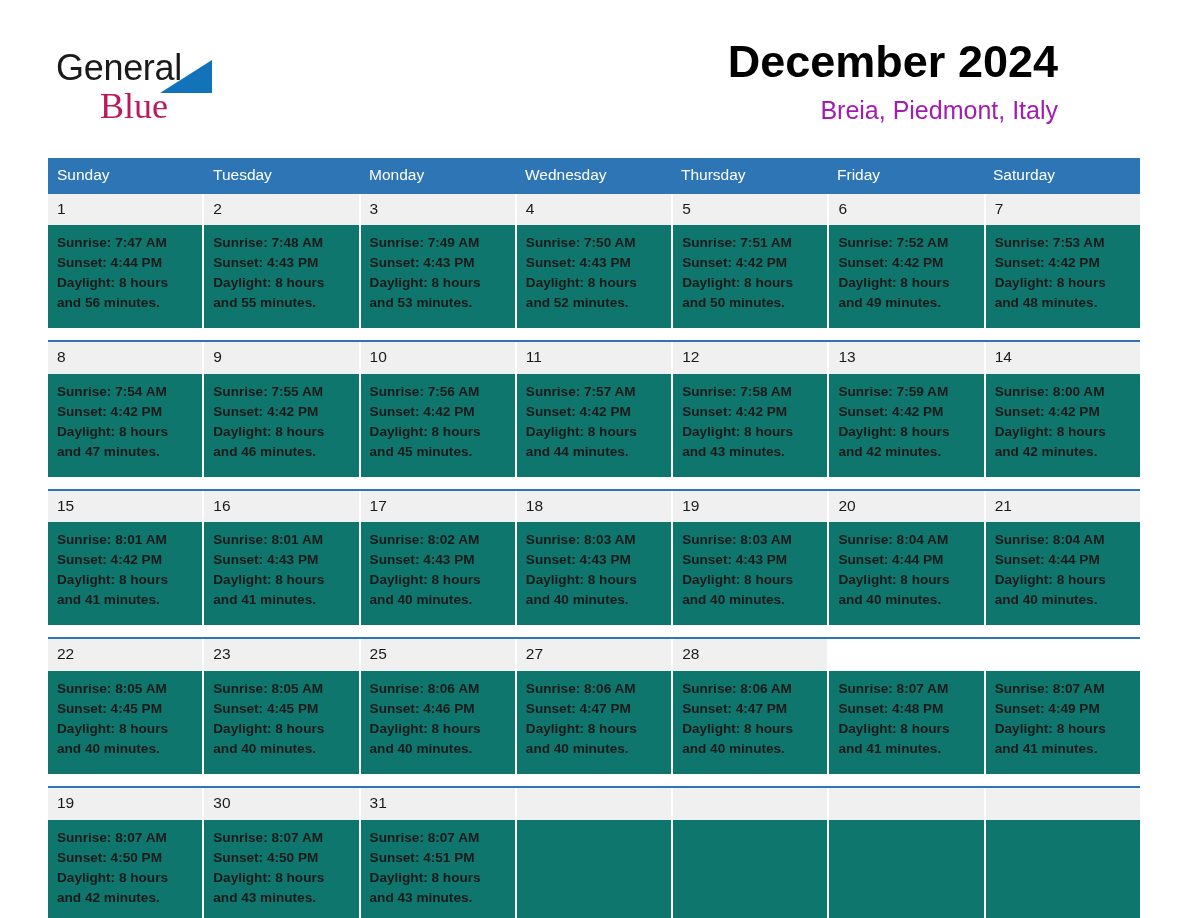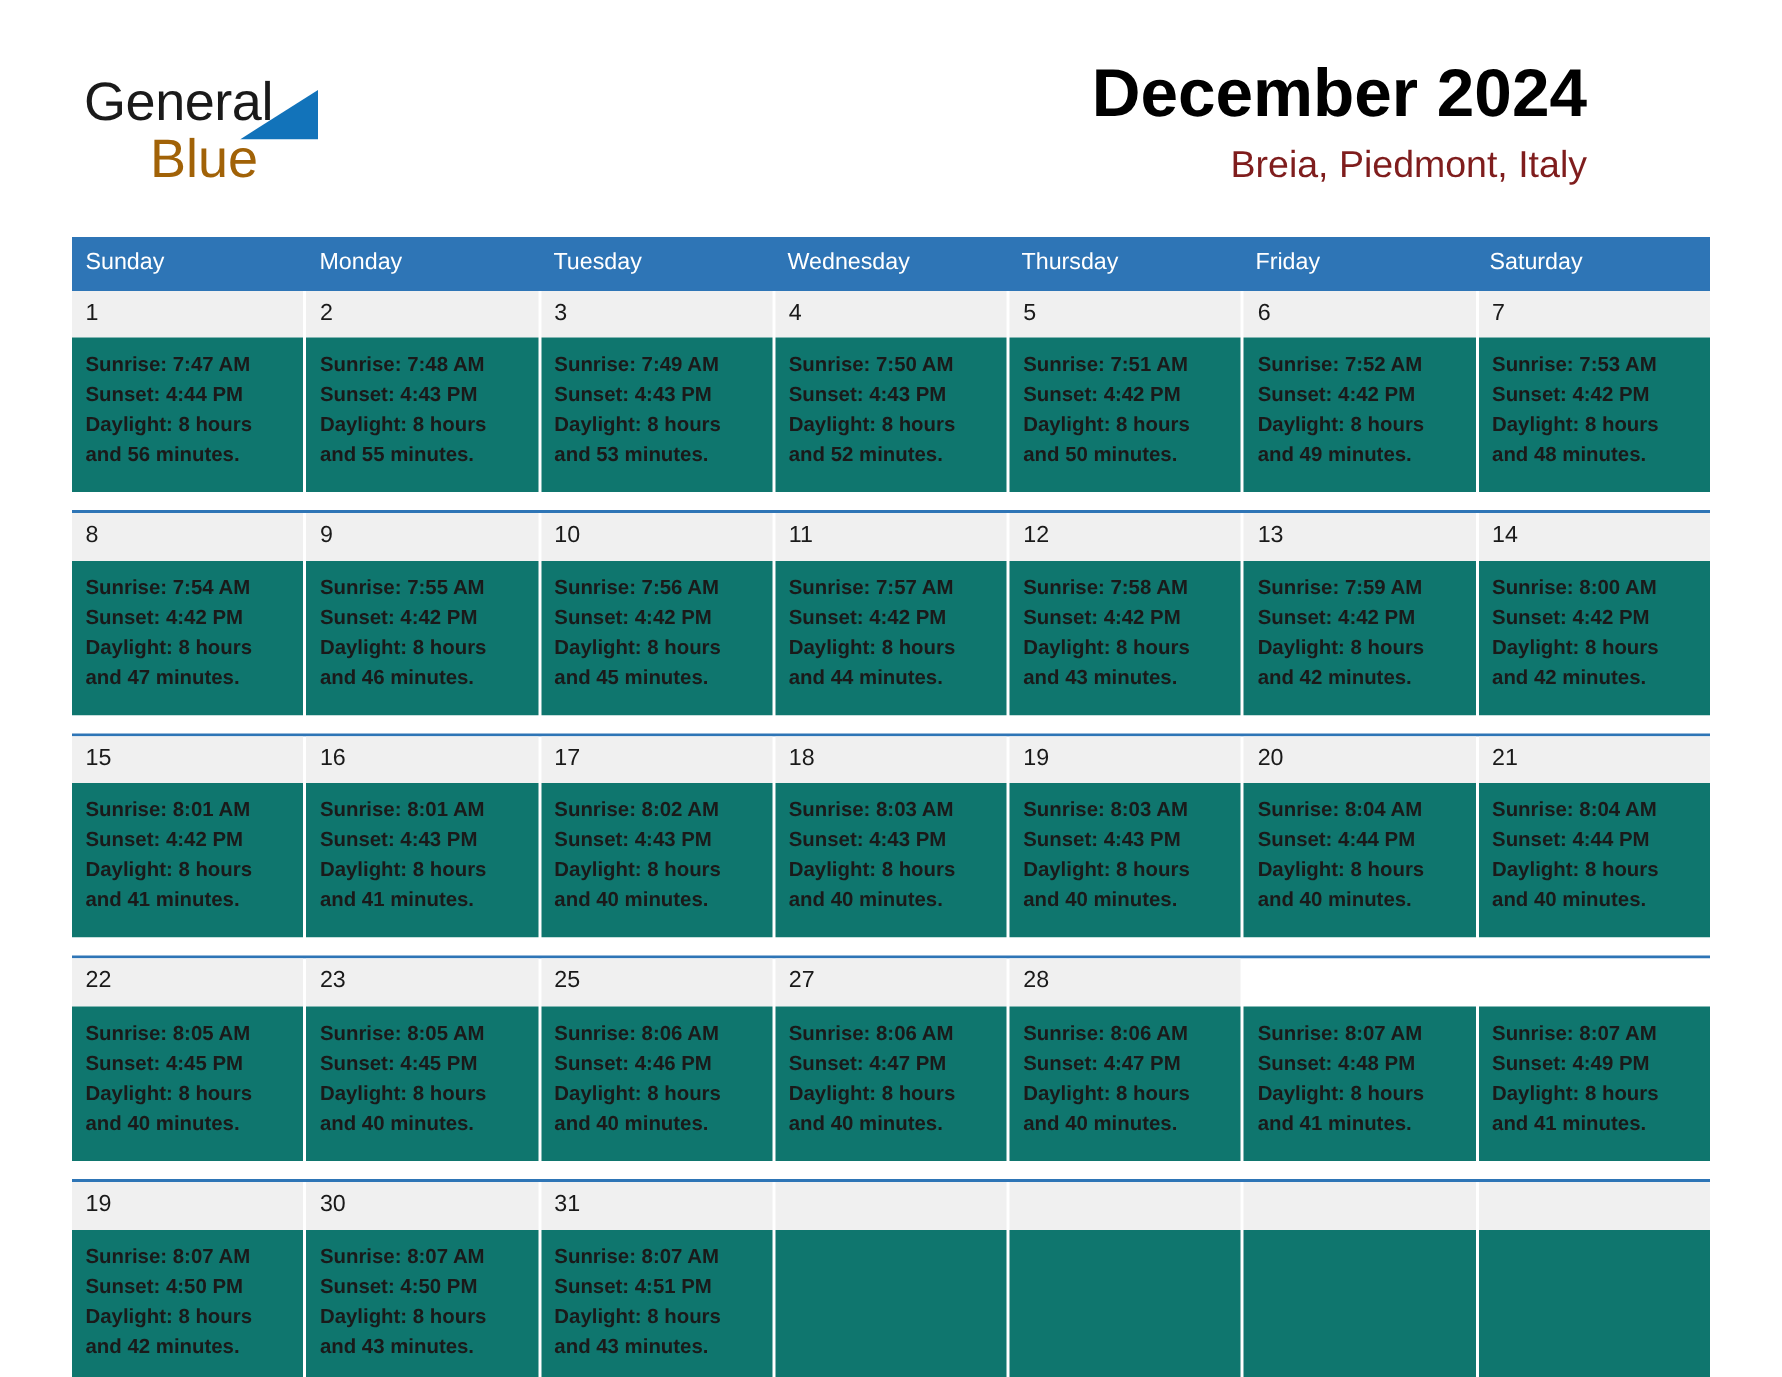--- a/index.html
+++ b/index.html
@@ -38,26 +38,27 @@
   .logo-general {
     font-size: 36px;
     letter-spacing: -0.3px;
     color: #1a1a1a;
     line-height: 1;
     display: block;
     font-weight: 400;
   }
   .logo-blue {
     font-size: 36px;
-    color: #a16207;
+    color: #be185d;
     line-height: 1;
     display: block;
     margin-top: 2px;
     margin-left: 44px;
     font-weight: 400;
+    font-family: Liberation Serif, serif;
   }
   .logo-tri {
     position: absolute;
     left: 104px;
     top: 10px;
     width: 52px;
     height: 33px;
   }
 
   .title-block {
@@ -69,21 +70,21 @@
   .cal-title {
     font-size: 45px;
     font-weight: 700;
     color: #000;
     line-height: 1.05;
     white-space: nowrap;
   }
   .cal-subtitle {
     font-size: 25px;
     font-weight: 400;
-    color: #7f1d1d;
+    color: #a21caf;
     margin-top: 12px;
     line-height: 1.1;
     white-space: nowrap;
   }
 
   
   .calendar {
     position: absolute;
     left: 48px;
     top: 158px;
@@ -177,22 +178,22 @@
       <div class="cal-title">December 2024</div>
       <div class="cal-subtitle">Breia, Piedmont, Italy</div>
     </div>
 
   </div>
 
   <div class="calendar">
 
     <div class="weekdays">
       <div class="weekday">Sunday</div>
+      <div class="weekday">Tuesday</div>
       <div class="weekday">Monday</div>
-      <div class="weekday">Tuesday</div>
       <div class="weekday">Wednesday</div>
       <div class="weekday">Thursday</div>
       <div class="weekday">Friday</div>
       <div class="weekday">Saturday</div>
     </div>
 
     <div class="week">
       <div class="daynums">
         <div class="daynum">1</div>
         <div class="daynum">2</div>

